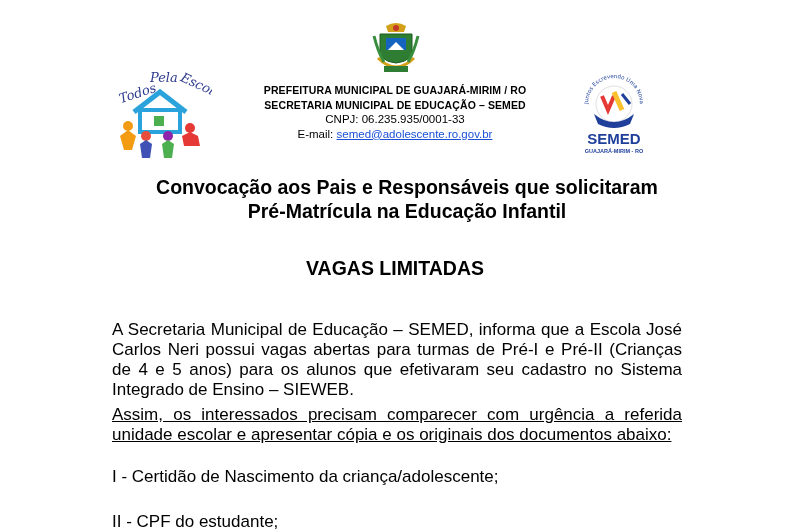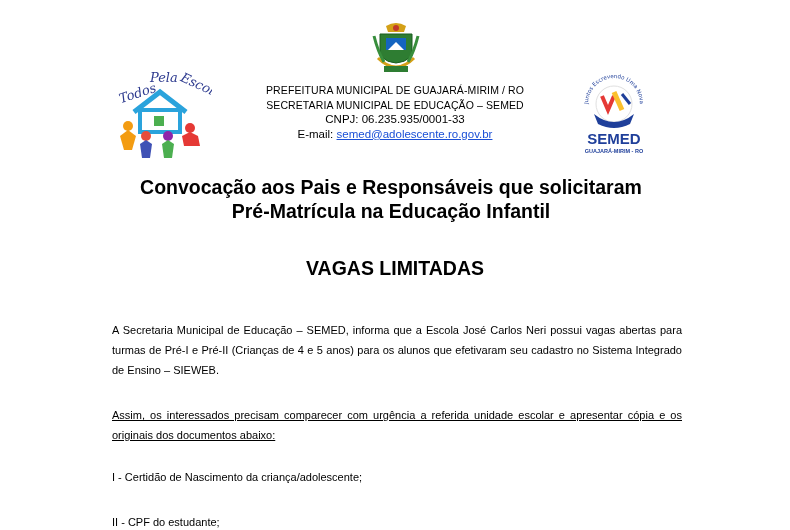--- a/index.html
+++ b/index.html
@@ -14,34 +14,34 @@
 
     
     .logo-left { position: absolute; left: 112px; top: 66px; width: 100px; height: 96px; }
     .logo-crest { position: absolute; left: 372px; top: 22px; width: 48px; height: 56px; }
     .logo-right { position: absolute; left: 578px; top: 70px; width: 72px; height: 88px; }
 
     .header-text {
       position: absolute; left: 260px; top: 83px; width: 270px;
       text-align: center; font-size: 11.5px; line-height: 14.5px;
     }
-    .header-text .bold { font-weight: normal; font-size: 10.5px; letter-spacing: 0.1px; }
+    .header-text .bold { font-weight: bold; font-size: 10.5px; letter-spacing: 0.1px; }
     .header-text a { color: #1a4fd6; text-decoration: underline; }
 
     .title {
-      position: absolute; left: 96px; top: 175px; width: 590px;
+      position: absolute; left: 112px; top: 175px; width: 590px;
       text-align: center; font-weight: bold; font-size: 19.5px; line-height: 24px;
     }
     .subtitle {
       position: absolute; left: 100px; top: 256px; width: 590px;
       text-align: center; font-weight: bold; font-size: 19.5px; line-height: 24px;
     }
     .body-text {
       position: absolute; left: 112px; width: 570px;
-      font-size: 11px; line-height: 20px; text-align: justify;
+      font-size: 17px; line-height: 20px; text-align: justify;
     }
     .p1 { top: 320px; }
     .p2 { top: 405px; text-decoration: underline; }
     .li1 { top: 467px; }
     .li2 { top: 506px; margin-top: 6px; }
   </style>
 </head>
 <body>
 
 <div class="page">

